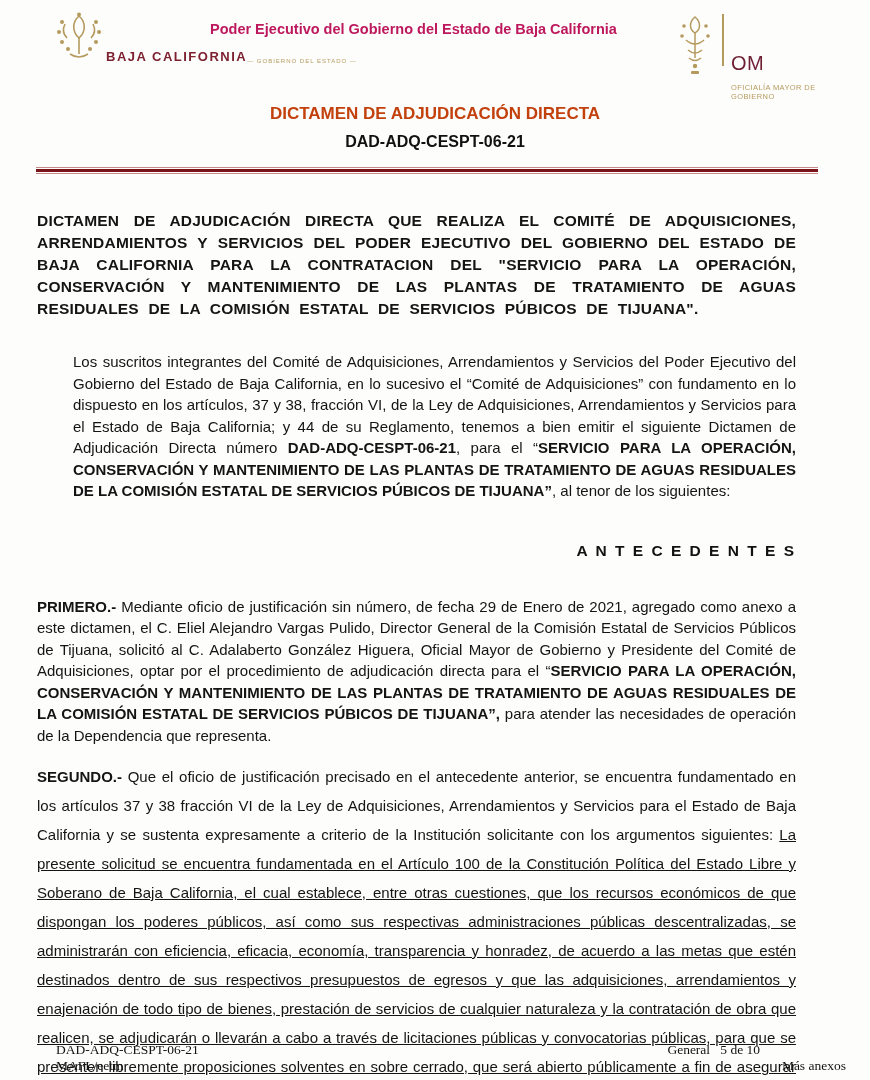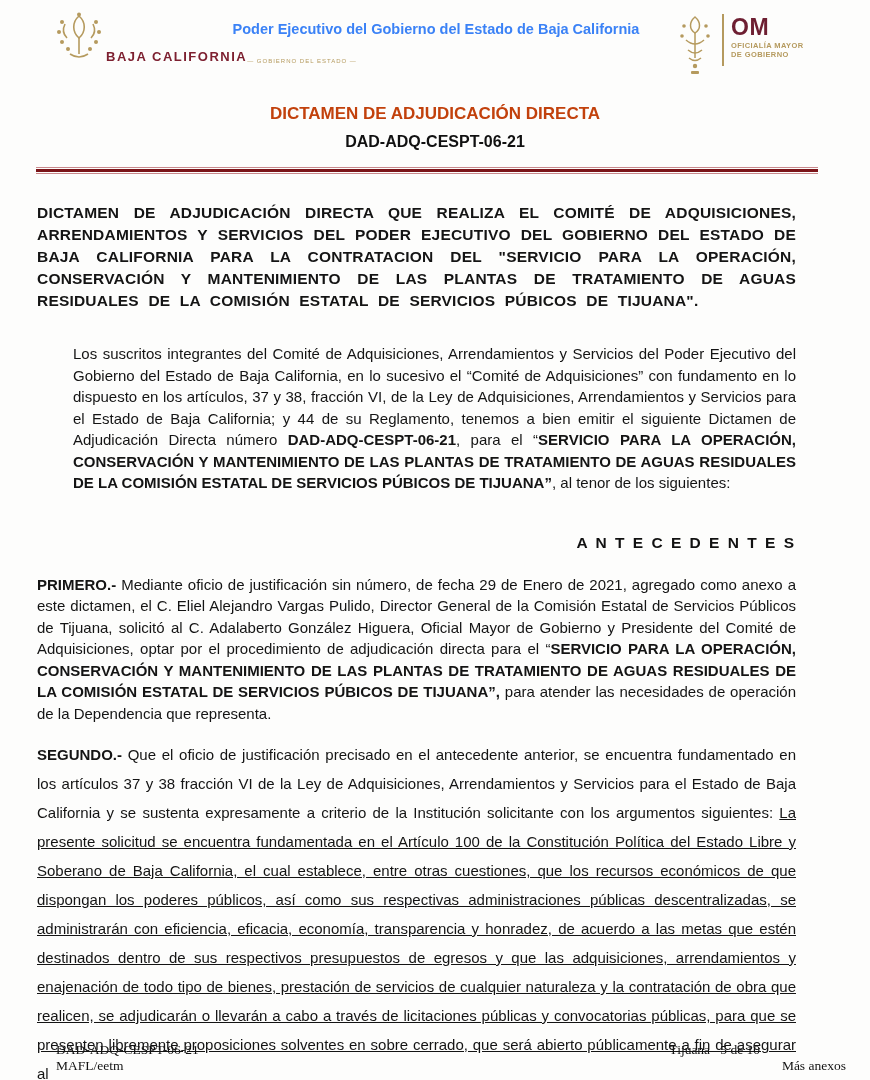--- a/index.html
+++ b/index.html
@@ -29,40 +29,40 @@
     margin-top:1px;
     font-size:13px; font-weight:bold; letter-spacing:1.5px;
     color:#7d2030; white-space:nowrap;
   }
   .logo-left .brand-sub {
     margin-top:2px;
     font-size:6px; letter-spacing:1px; color:#b59a5e; white-space:nowrap;
   }
   .header-center {
     flex:1 1 auto;
-    text-align:center;
+    text-align:left;
     font-weight:bold;
     font-size:14.5px; line-height:19px;
     padding-top:10px;
-    color:#3b82f6;
+    color:#be185d;
   }
   .logo-right {
     width:190px; flex:0 0 auto;
     display:flex; align-items:flex-start;
     padding-top:4px; padding-left:14px;
   }
   .logo-right .crest { line-height:0; margin-right:8px; }
   .logo-right .om-divider {
     width:2px; height:52px; background:#b59a5e; margin-right:7px; flex:0 0 auto;
   }
   .om-text { display:flex; flex-direction:column; padding-top:2px; }
-  .om-abbr { font-size:23px; font-weight:bold; color:#6e1f32; line-height:22px; letter-spacing:0.5px; }
+  .om-abbr { font-size:20px; font-weight:normal; color:#6e1f32; line-height:22px; letter-spacing:0.5px;margin-top:36px; }
   .om-label {
-    margin-top:3px;
-    font-size:7.5px; font-weight:bold; color:#b59a5e;
+    margin-top:9px;
+    font-size:7.5px; font-weight:normal; color:#b59a5e;
     letter-spacing:0.4px; line-height:9px; width:86px;
     text-transform:uppercase;
   }
   
   .doc-title {
     margin-top:12px;
     text-align:center; font-weight:bold; font-size:17px; color:#c2410c;
   }
   .doc-number {
     margin-top:9px;
@@ -79,33 +79,33 @@
     box-shadow:inset 0 1px 0 #fdfdfc, inset 0 -1px 0 #fdfdfc;
   }
   
   .content { padding:0 74px 0 37px; }
   .para {
     text-align:justify;
     font-size:15px; line-height:21.5px;
     color:#141414;
   }
   .para.lead {
-    margin-top:28px;
+    margin-top:36px;
     font-weight:bold;
     font-size:15.5px;
     word-spacing:5px; letter-spacing:0.2px;
     line-height:22px;
   }
   .para.intro { margin-top:31px;margin-left:36px; }
   .section-heading {
     margin-top:40px;
     text-align:right; font-weight:bold; font-size:15.5px;
     letter-spacing:2px; color:#111;
   }
-  .para.primero { margin-top:22px; }
+  .para.primero { margin-top:36px; }
   .para.segundo { margin-top:16px; line-height:29px; }
   
   .doc-footer {
     position:absolute; left:56px; right:24px; bottom:6px;
     display:flex; justify-content:space-between; align-items:flex-end;
     font-family:"Liberation Serif", serif;
     font-size:13.5px; line-height:16px; color:#121212;
   }
   .footer-left { text-align:left; }
   .footer-right { text-align:right; }
@@ -189,19 +189,19 @@
     <p class="para segundo"><span style="font-weight: bold;">SEGUNDO.-</span><span> Que el oficio de justificación precisado en el antecedente anterior, se encuentra fundamentado en los artículos 37 y 38 fracción VI de la Ley de Adquisiciones, Arrendamientos y Servicios para el Estado de Baja California y se sustenta expresamente a criterio de la Institución solicitante con los argumentos siguientes: </span><span style="text-decoration: underline;">La presente solicitud se encuentra fundamentada en el Artículo 100 de la Constitución Política del Estado Libre y Soberano de Baja California, el cual establece, entre otras cuestiones, que los recursos económicos de que dispongan los poderes públicos, así como sus respectivas administraciones públicas descentralizadas, se administrarán con eficiencia, eficacia, economía, transparencia y honradez, de acuerdo a las metas que estén destinados dentro de sus respectivos presupuestos de egresos y que las adquisiciones, arrendamientos y enajenación de todo tipo de bienes, prestación de servicios de cualquier naturaleza y la contratación de obra que realicen, se adjudicarán o llevarán a cabo a través de licitaciones públicas y convocatorias públicas, para que se presenten libremente proposiciones solventes en sobre cerrado, que será abierto públicamente a fin de asegurar al</span></p>
   </div>
 
   <div class="doc-footer">
     <div class="footer-left">
       <div>DAD-ADQ-CESPT-06-21</div>
       <div>MAFL/eetm</div>
     </div>
     <div class="footer-right">
       <div class="page-line">
-        <span>Tijuana</span>&nbsp;&nbsp;&nbsp;<span>5 de 10</span>
+        <span>General</span>&nbsp;&nbsp;&nbsp;<span>5 de 10</span>
       </div>
       <div>Más anexos</div>
     </div>
   </div>
 
 </div>
 
 </body></html>

